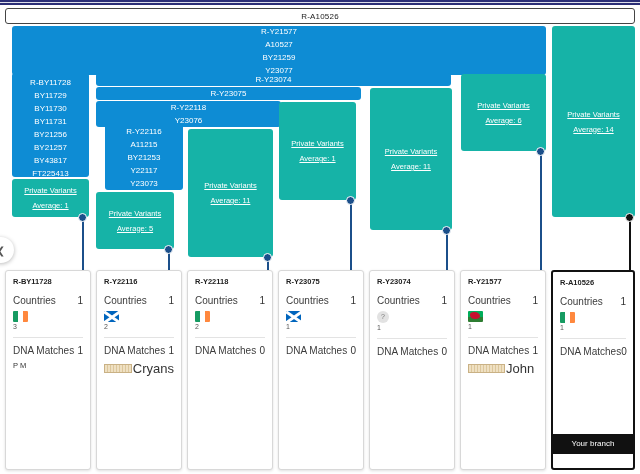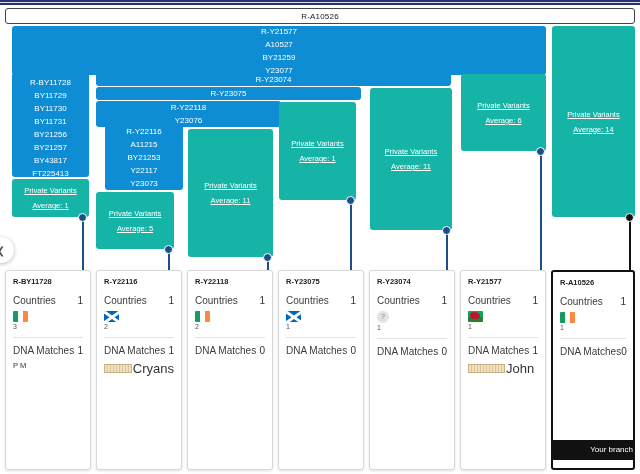--- a/index.html
+++ b/index.html
@@ -115,23 +115,23 @@
     display: inline-block; width: 37px; height: 9px;
     background: repeating-linear-gradient(
       90deg, #efe0c2 0 2px, #dcc79c 2px 3px),
       #efe0c2;
     border: 1px solid #c9b territory;
     border: 1px solid #c9b185;
   }
   .match-name { font-size: 13px; color: #333; }
   .plain-name { font-size: 7.5px; color: #333; margin-top: 3px; }
   .your-branch {
-    position: absolute; left: 0; bottom: 8px; width: 100%;
+    position: absolute; left: 0; bottom: 14px; width: 100%;
     background: #111; color: #fff; font-size: 8px;
-    text-align: right; padding: 5px 0 6px 0;
+    text-align: center; padding: 5px 0 6px 0;
   }
   
   .flag-ie { background: linear-gradient(90deg,#169b62 0 33.3%,#fff 33.3% 66.6%,#ff883e 66.6% 100%); }
   .flag-sct { background: #0065bd; position: relative; }
   .flag-sct::before, .flag-sct::after {
     content:""; position:absolute; left:50%; top:50%;
     width: 19px; height: 2.6px; background:#fff; transform-origin:center;
   }
   .flag-sct::before { transform: translate(-50%,-50%) rotate(35deg); }
   .flag-sct::after  { transform: translate(-50%,-50%) rotate(-35deg); }

